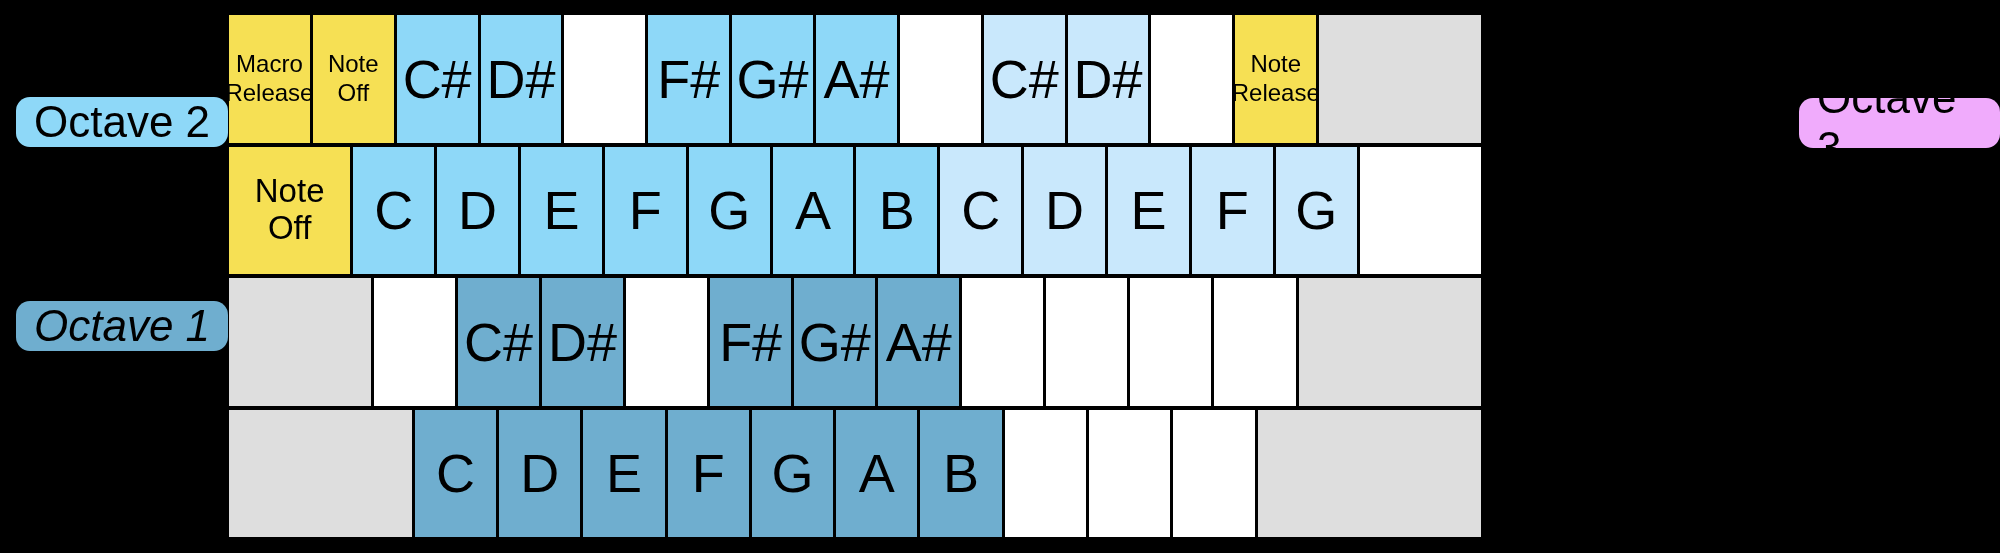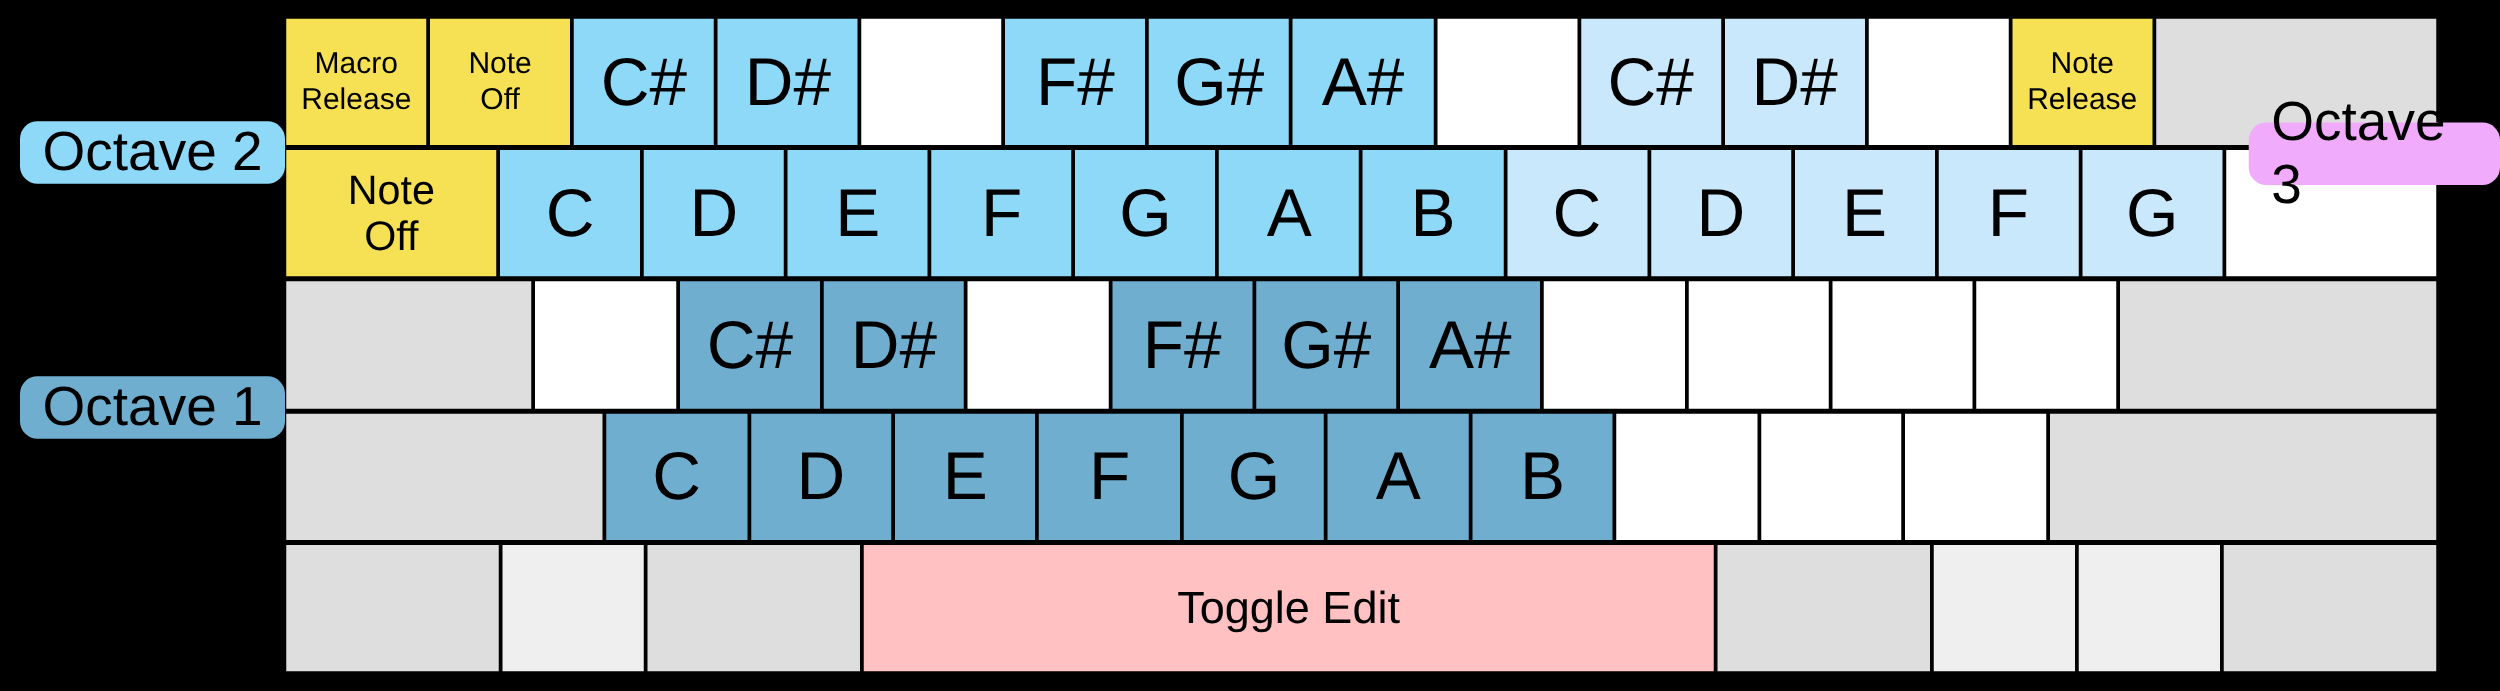--- a/index.html
+++ b/index.html
@@ -6,21 +6,21 @@
   body {
     width: 2000px; height: 553px;
     background: #000000;
     position: relative;
     overflow: hidden;
     font-family: "Liberation Sans", sans-serif;
   }
   #keyboard {
     position: absolute;
     left: 229px; top: 15px;
-    width: 1720px; height: 522px;
+    width: 1252px; height: 522px;
     display: flex; flex-direction: column;
     gap: 4px;
   }
   .kb-row { display: flex; gap: 3px; flex: 1 1 0; min-height: 0; }
   .key {
     flex: 1 1 0;
     display: flex; align-items: center; justify-content: center;
     text-align: center;
     white-space: pre-line;
     color: #000000;
@@ -34,21 +34,21 @@
   .pill {
     position: absolute;
     height: 50px;
     display: flex; align-items: center; justify-content: center;
     padding: 0 18px;
     border-radius: 14px;
     font-size: 44px;
     color: #000000;
   }
   #pill-oct2 { left: 16px;  top: 97px;  }
-  #pill-oct1 { left: 16px;  top: 301px; }
+  #pill-oct1 { left: 16px;  top: 301px; font-style: italic; }
   #pill-oct3 { left: 1799px; top: 98px; }
 </style>
 </head>
 <body>
 
 <div id="keyboard">
     <div class="kb-row">
       <div class="key k-small" style="flex: 1 1 0px; background: rgb(246, 224, 84);">Macro
 Release</div>
       <div class="key k-small" style="flex: 1 1 0px; background: rgb(246, 224, 84);">Note
@@ -106,29 +106,19 @@
       <div class="key k-large" style="flex: 1 1 0px; background: rgb(111, 174, 207);">E</div>
       <div class="key k-large" style="flex: 1 1 0px; background: rgb(111, 174, 207);">F</div>
       <div class="key k-large" style="flex: 1 1 0px; background: rgb(111, 174, 207);">G</div>
       <div class="key k-large" style="flex: 1 1 0px; background: rgb(111, 174, 207);">A</div>
       <div class="key k-large" style="flex: 1 1 0px; background: rgb(111, 174, 207);">B</div>
       <div class="key" style="flex: 1 1 0px; background: rgb(255, 255, 255);"></div>
       <div class="key" style="flex: 1 1 0px; background: rgb(255, 255, 255);"></div>
       <div class="key" style="flex: 1 1 0px; background: rgb(255, 255, 255);"></div>
       <div class="key" style="flex: 2.75 1 0px; background: rgb(222, 222, 222);"></div>
     </div>
-    <div class="kb-row">
-      <div class="key" style="flex: 1.5 1 0px; background: rgb(222, 222, 222);"></div>
-      <div class="key" style="flex: 1 1 0px; background: rgb(239, 239, 239);"></div>
-      <div class="key" style="flex: 1.5 1 0px; background: rgb(222, 222, 222);"></div>
-      <div class="key k-toggle" style="flex: 6 1 0px; background: rgb(255, 193, 193);">Toggle Edit</div>
-      <div class="key" style="flex: 1.5 1 0px; background: rgb(222, 222, 222);"></div>
-      <div class="key" style="flex: 1 1 0px; background: rgb(239, 239, 239);"></div>
-      <div class="key" style="flex: 1 1 0px; background: rgb(239, 239, 239);"></div>
-      <div class="key" style="flex: 1.5 1 0px; background: rgb(222, 222, 222);"></div>
-    </div>
   </div>
 
 <div class="pill" id="pill-oct2" style="background: rgb(142, 216, 248);">Octave 2</div>
 
 <div class="pill" id="pill-oct1" style="background: rgb(111, 174, 207);">Octave 1</div>
 
 <div class="pill" id="pill-oct3" style="background: #f0abfc;">Octave 3</div>
 
 </body></html>

